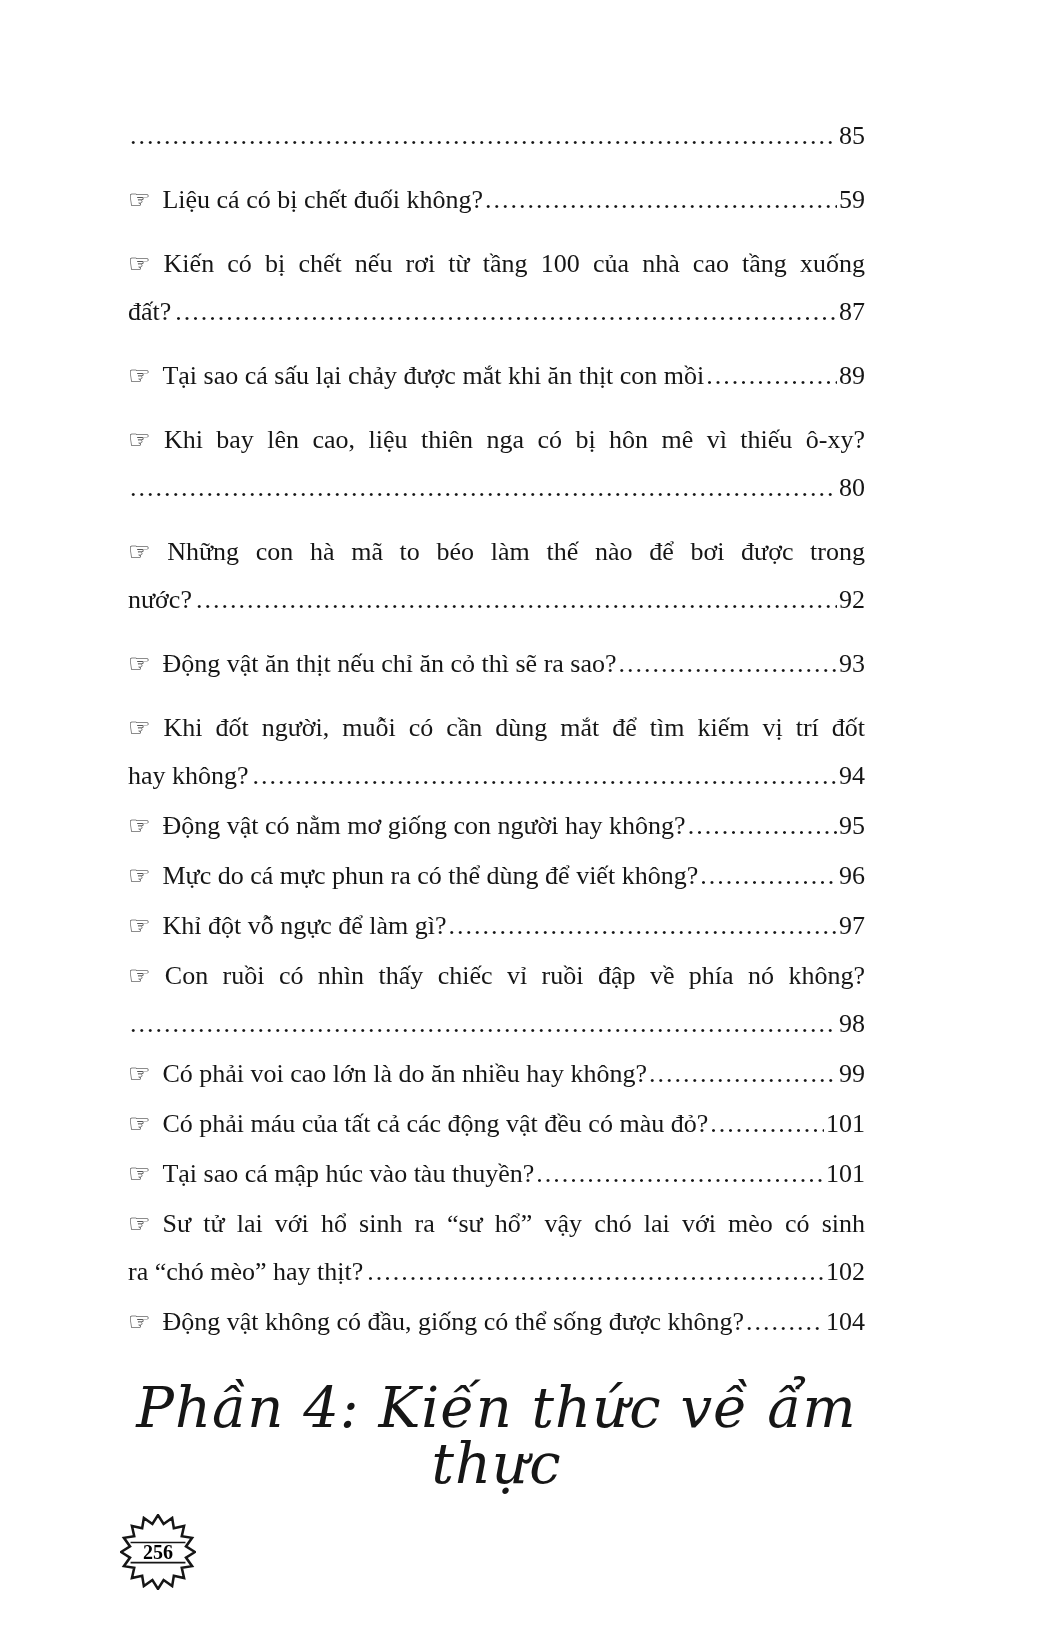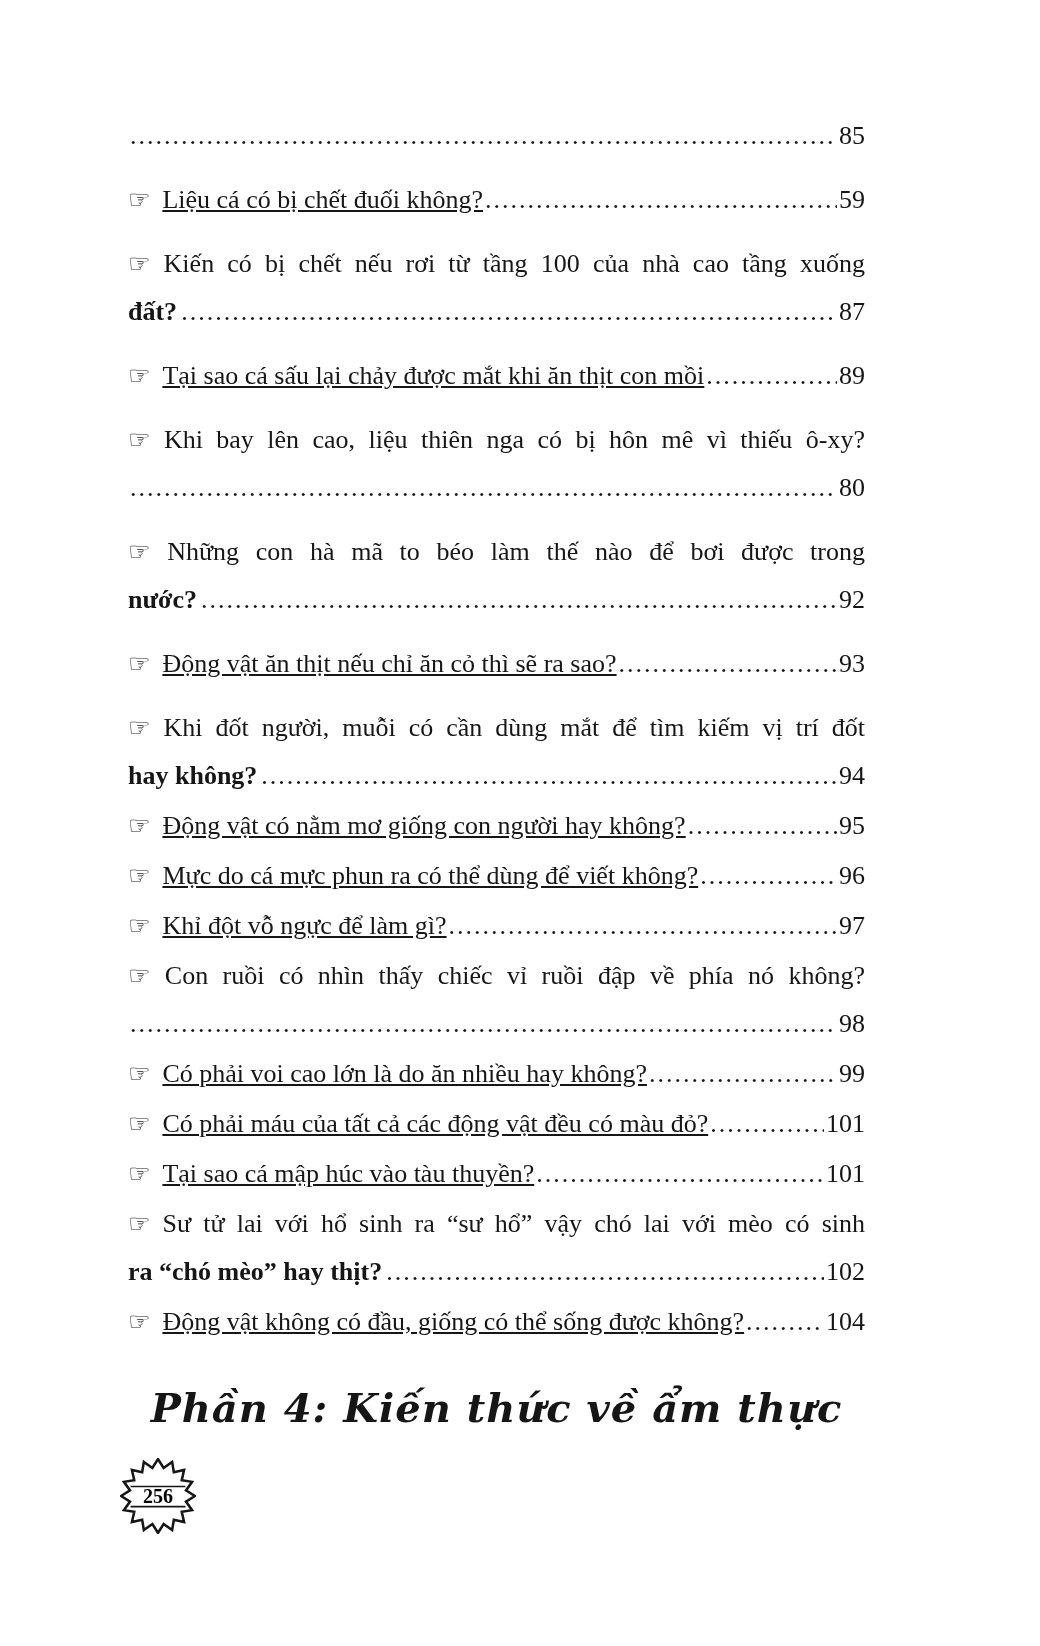--- a/index.html
+++ b/index.html
@@ -25,42 +25,42 @@
     text-align:justify;
     text-align-last:justify;
     line-height:48px;
   }
   .ptr {
     font-family:"DejaVu Sans",sans-serif;
     font-size:25px;
     flex:0 0 auto;
   }
   .line .ptr { margin-right:12px; }
-  .t  { flex:0 0 auto; white-space:nowrap;text-decoration:underline; }
-  .t2 { flex:0 0 auto; white-space:nowrap; margin-right:2px;font-weight:bold; }
+  .t  { flex:0 0 auto; white-space:nowrap; }
+  .t2 { flex:0 0 auto; white-space:nowrap; margin-right:2px; }
   .leader {
     flex:1 1 auto;
     min-width:0;
     overflow:hidden;
     white-space:nowrap;
     margin:0 2px;
   }
   .leader::after {
     content:"................................................................................................................................................................................";
     letter-spacing:2px;
   }
   .pg { flex:0 0 auto; white-space:nowrap; }
 
   .section-title {
     margin-top:34px;
     text-align:center;
     font-family:"DejaVu Serif",serif;
     font-style:italic;
-    font-weight:bold;
-    font-size:40px;
+    font-weight:normal;
+    font-size:56px;
     line-height:56px;
     letter-spacing:1px;
   }
 
   .badge {
     margin-top:22px;
     margin-left:-8px;
     width:76px; height:76px;
   }
   .badge svg { display:block; }

